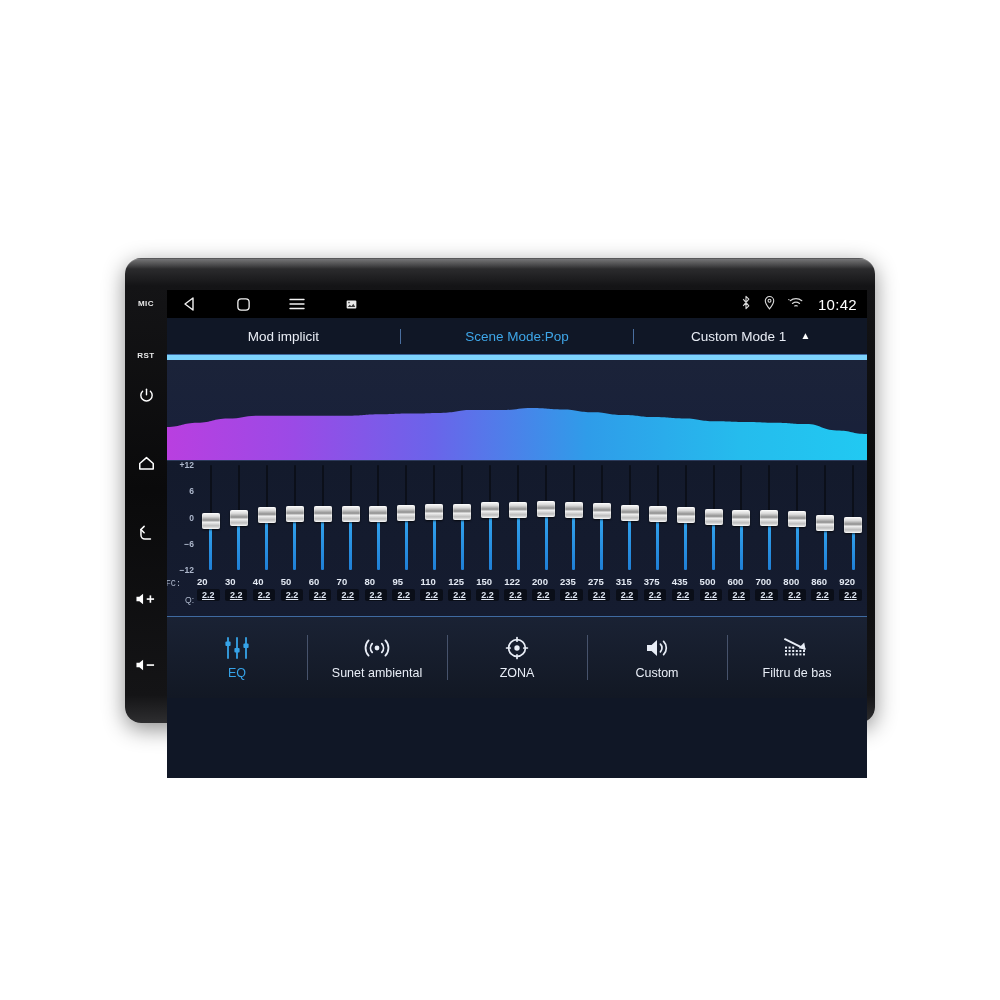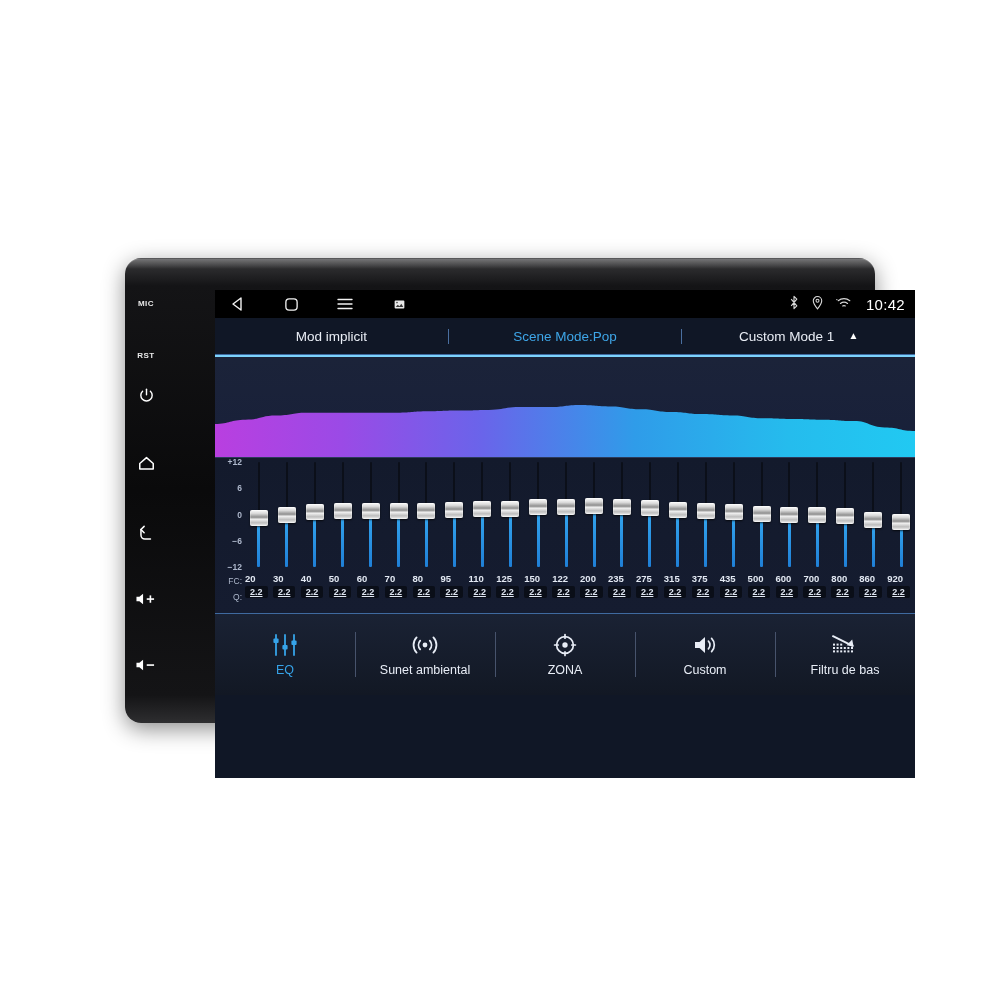--- a/index.html
+++ b/index.html
@@ -40,40 +40,39 @@
   .hw-txt{font-size:8px;font-weight:bold;letter-spacing:.5px;color:#e8e8e8;}
   .hw svg{display:block}
 
   
   #screen{
     position:absolute;
     left:42px; top:32px;
     width:700px; height:488px;
     background:#101726;
     overflow:hidden;
-    margin-left:48px;
   }
 
   
   #statusbar{
     height:28px;background:#000;display:flex;align-items:center;
     padding:0 10px 0 12px;box-sizing:border-box;color:#fff;
   }
   .navbtns{display:flex;align-items:center;gap:34px;}
   .navbtn{display:flex;align-items:center;justify-content:center;width:20px;height:20px;cursor:pointer;}
   .sbspacer{flex:1}
   .sysicons{display:flex;align-items:center;gap:13px;}
   #clock{font-size:15px;color:#fff;margin-left:14px;letter-spacing:.3px;}
 
   
   #moderow{
     height:36px;
     background:linear-gradient(180deg,#2b3a5c 0%,#223css 0%,#223250 55%,#1d2a46 100%);
     display:flex;align-items:center;
-    border-bottom:3px solid #7dd3fc;
+    border-bottom:6px solid #7dd3fc;
     position:relative;
   }
   #moderow:after{
     content:"";position:absolute;left:0;right:0;bottom:-1px;height:1px;background:#3f6aa0;
   }
   .modecell{flex:1;text-align:center;font-size:13.5px;color:#e9edf5;position:relative;cursor:pointer;}
   .modecell.accent{color:#3ea6e8;}
   .modesep{width:1px;height:15px;background:#4a6fa0;}
   #mode3{display:flex;align-items:center;justify-content:center;gap:14px;}
   .caret{font-size:10px;color:#fff;line-height:1;}
@@ -123,21 +122,21 @@
   }
   .fc{font-size:9.5px;color:#e3e9f3;margin-top:2px;line-height:12px;font-weight:bold;}
   .q{
     font-size:9px;color:#dfe6f2;line-height:12px;font-weight:bold;
     background:#0a0e18;border-radius:2px;padding:0 5px;margin-top:1px;
     text-decoration:underline;cursor:pointer;
   }
   #rowlabels{
     position:absolute;left:0;bottom:0;width:30px;font-size:8.5px;color:#aeb8cc;
   }
-  #lab-fc{position:absolute;bottom:27px;right:3px;}
+  #lab-fc{position:absolute;bottom:27px;right:16px;font-family:Liberation Mono, monospace;}
   #lab-q{position:absolute;bottom:11px;right:3px;}
 
   
   #tabbar{
     height:81px;background:linear-gradient(180deg,#1a2234 0%,#121824 100%);
     border-top:1px solid #3f6aa0;
     display:flex;align-items:stretch;
   }
   .tab{
     flex:1;display:flex;flex-direction:column;align-items:center;justify-content:center;

